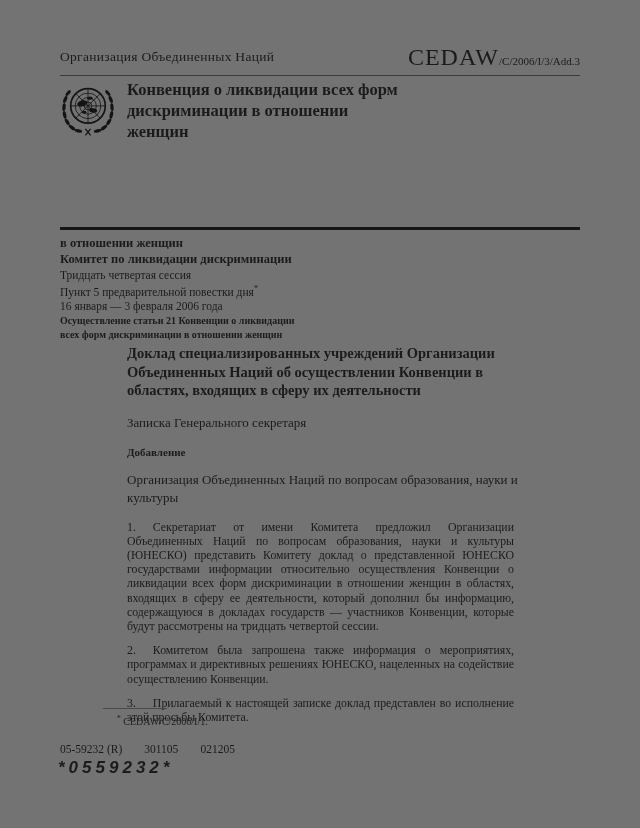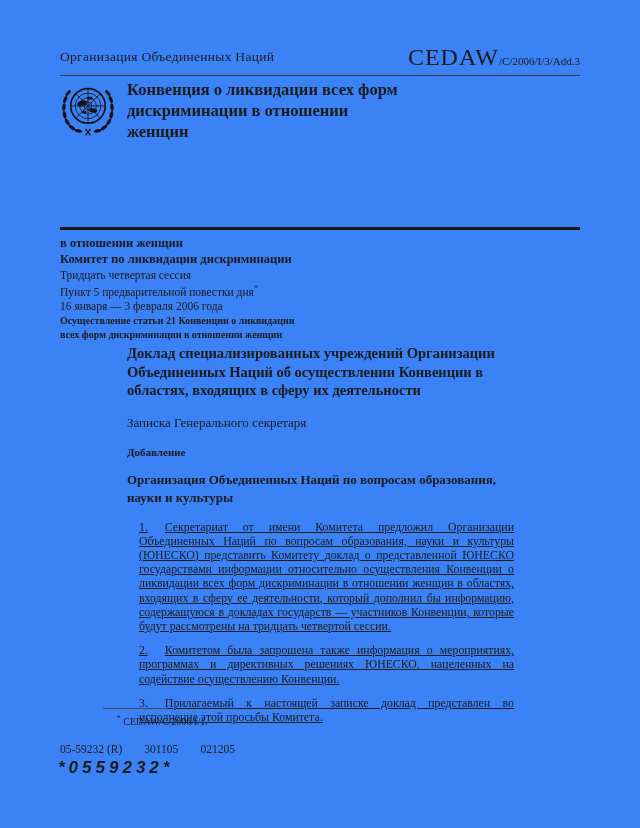--- a/index.html
+++ b/index.html
@@ -4,21 +4,21 @@
 <style>
   html, body { margin: 0; padding: 0; }
   body {
     width: 640px; height: 828px;
     background: #ffffff;
     font-family: "Liberation Serif", serif;
     color: #1b1b1b;
     position: relative;
     overflow: hidden;
   }
-  .page { position: absolute; inset: 0; background: #3b82f6; }
+  .page { position: absolute; inset: 0; background: #737373; }
 
   
   .org-name {
     position: absolute; left: 60px; top: 49px;
     font-size: 13.5px; letter-spacing: 0.3px;
   }
   .doc-symbol {
     position: absolute; right: 60px; top: 44px;
     display: flex; align-items: baseline;
   }
@@ -50,27 +50,26 @@
   .committee .plain { font-size: 11.5px; line-height: 13.4px; }
   .committee .plain sup { font-size: 8px; }
   .committee .subject { font-size: 10px; font-weight: bold; line-height: 13.6px; margin-top: 1px; }
   .mt2 { margin-top: 2px; }
 
   
   .main-col { position: absolute; left: 127px; top: 344px; width: 392px; }
   .doc-title { font-size: 14.5px; font-weight: bold; line-height: 18.5px; width: 392px; }
   .subtitle  { font-size: 13px; font-weight: normal; margin-top: 15px; }
   .addendum  { font-size: 11px; font-weight: bold; margin-top: 15px; }
-  .section-heading { font-size: 13px; font-weight: bold; line-height: 18px; margin-top: 13px; width: 400px; }
+  .section-heading { font-size: 13px; font-weight: normal; line-height: 18px; margin-top: 13px; width: 400px; }
 
   .body-paras { margin-top: 13px; width: 387px; }
   .para {
     font-size: 11.8px; line-height: 14.2px; text-align: justify;
-    margin: 0 0 10px 12px;
-    text-decoration: underline;
+    margin: 0 0 10px 0;
   }
   .para .ptab { display: inline-block; width: 17px; }
 
   
   .footnote-rule {
     position: absolute; left: 103px; top: 708px; width: 64px; height: 1px;
     background: #4a4a4a;
   }
   .footnote {
     position: absolute; left: 117px; top: 714px; font-size: 10px;

